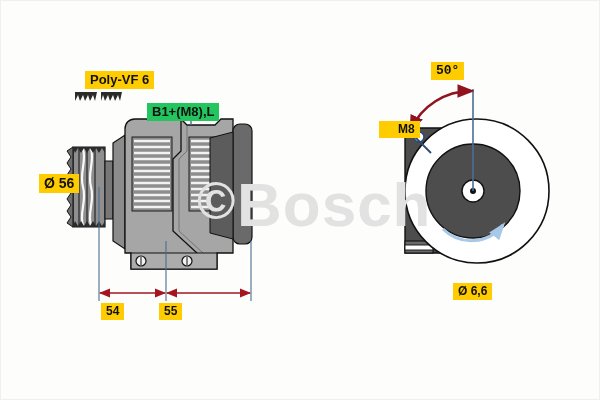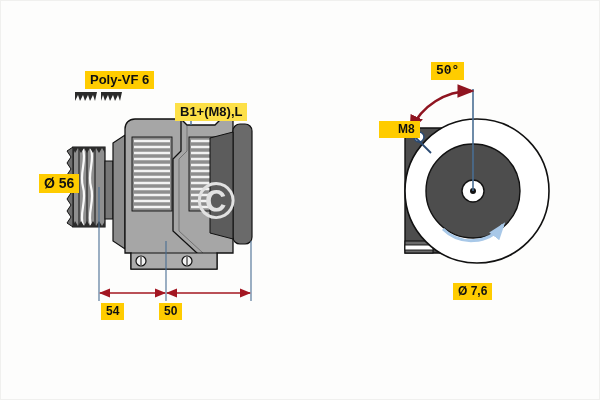--- a/index.html
+++ b/index.html
@@ -30,21 +30,21 @@
     position: absolute;
     font-weight: bold;
     color: #111111;
     line-height: 1;
     white-space: nowrap;
     padding: 2px 5px 3px 5px;
     box-sizing: border-box;
     letter-spacing: 0px;
   }
   .lbl-yellow { background: #FFCC00; }
-  .lbl-blue   { background: #fde047; margin-left: 28px; }
+  .lbl-blue   { background: #22c55e; }
   .wm {
     position: absolute;
     color: #e2e2e2;
     font-weight: bold;
     letter-spacing: 1px;
     user-select: none;
   }
 </style>
 </head>
 <body>
@@ -212,30 +212,31 @@
       <circle cx="418" cy="136" r="5" fill="#FFFFFF" stroke="#2A4A73" stroke-width="1.6"></circle>
       <line x1="400" y1="122" x2="430" y2="152" stroke="#2A4A73" stroke-width="1.8"></line>
 
       <path d="M410,128 A66,66 0 0 1 470,90" fill="none" stroke="#8F1420" stroke-width="2.6" marker-start="url(#arrDarkRed)" marker-end="url(#arrDarkRed)"></path>
 
       <line x1="404" y1="130" x2="412" y2="134" stroke="#2A4A73" stroke-width="1.2"></line>
     </g>
   </svg>
 
   <div class="wm" style="left:196px; top:170px; font-size:52px;">©</div>
+  <div class="wm" style="left:236px; top:168px; font-size:62px;">Bosch</div>
 
   <div class="lbl lbl-yellow" style="left:84px; top:70px; font-size:13px;">Poly-VF 6</div>
 
   <div class="lbl lbl-blue" style="left:146px; top:102px; font-size:13px;">B1+(M8),L</div>
 
   <div class="lbl lbl-yellow" style="left:38px; top:173px; font-size:14px;">Ø 56</div>
 
   <div class="lbl lbl-yellow" style="left:100px; top:302px; font-size:12px;">54</div>
 
-  <div class="lbl lbl-yellow" style="left:158px; top:302px; font-size:12px;">50</div>
+  <div class="lbl lbl-yellow" style="left:158px; top:302px; font-size:12px;">55</div>
 
   <div class="lbl lbl-yellow" style="left:430px; top:61px; font-size:13px;font-family:Liberation Mono, monospace;">50°</div>
 
   <div class="lbl lbl-yellow" style="left:378px; top:120px; font-size:12px;padding-left:19px;">M8</div>
 
-  <div class="lbl lbl-yellow" style="left:452px; top:282px; font-size:12px;">Ø 7,6</div>
+  <div class="lbl lbl-yellow" style="left:452px; top:282px; font-size:12px;">Ø 6,6</div>
 
 </div>
 
 </body></html>

